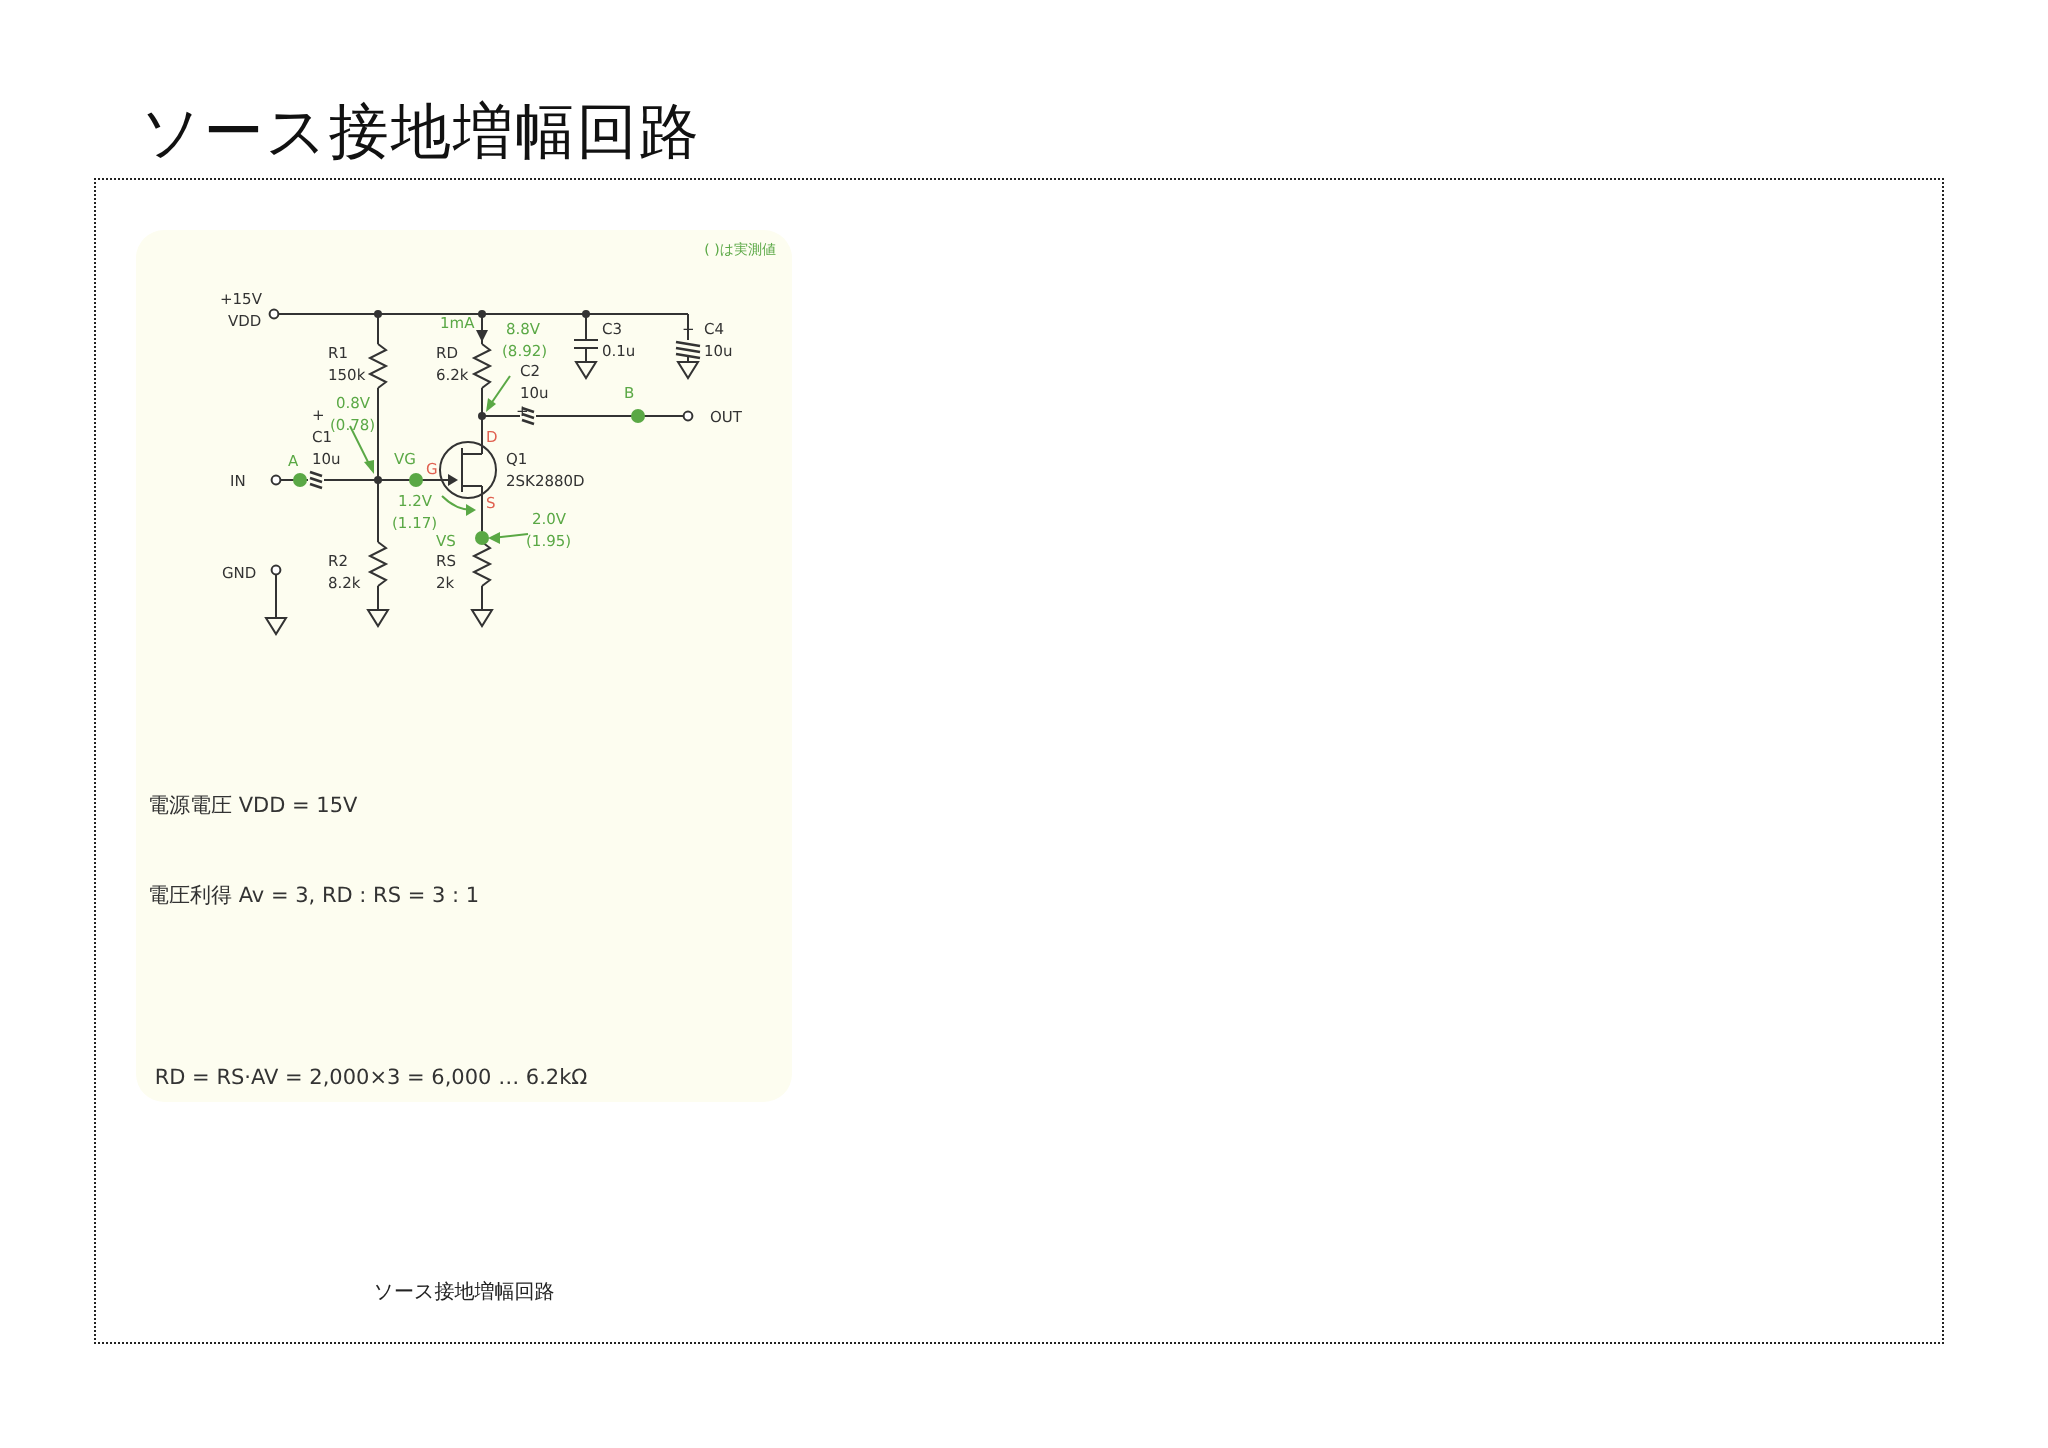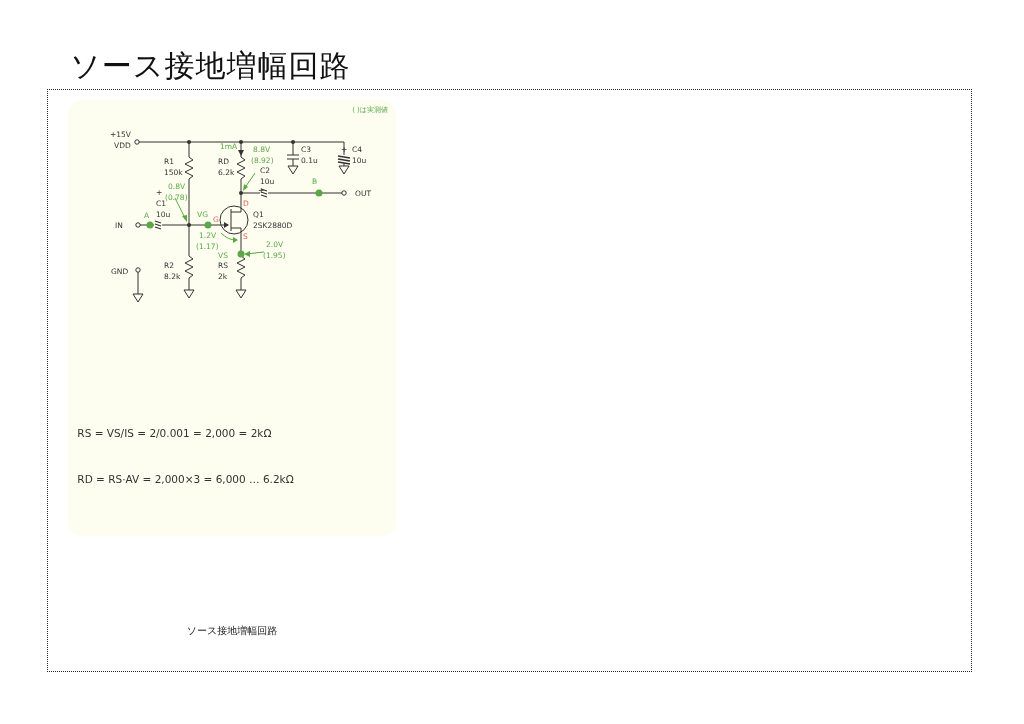--- a/index.html
+++ b/index.html
@@ -6,21 +6,21 @@
     body { width: 1024px; height: 724px; position: relative; overflow: hidden; font-family: "DejaVu Sans", sans-serif; }
     .page-title {
       position: absolute; left: 70px; top: 46px;
       font-family: "DejaVu Serif", serif; font-size: 30px; color: #111; letter-spacing: 1px;
     }
     .frame {
       position: absolute; left: 47px; top: 89px; width: 925px; height: 583px;
       border: 1.5px dotted #222; box-sizing: border-box;
     }
     .panel {
-      position: absolute; left: 68px; top: 100px; width: 328px; height: 436px;
+      position: absolute; left: 68px; top: 115px; width: 328px; height: 436px;
       background: #fdfdf0; border-radius: 14px;
     }
     .note {
       position: absolute; right: 8px; top: 5px; font-size: 7px; color: #5aa845;
     }
     svg.schem { position: absolute; left: 0; top: 0; }
     .calc {
       position: absolute; left: 6px; top: 251px; font-size: 10.5px; color: #333; line-height: 15.1px;
       font-family: "DejaVu Sans", sans-serif; white-space: pre;
     }
@@ -186,22 +186,23 @@
     <text class="t g" x="183" y="63">(8.92)</text>
     <text class="t g" x="100" y="89">0.8V</text>
     <text class="t g" x="97" y="100">(0.78)</text>
     <text class="t g" x="131" y="138">1.2V</text>
     <text class="t g" x="128" y="149">(1.17)</text>
     <text class="t g" x="198" y="147">2.0V</text>
     <text class="t g" x="195" y="158">(1.95)</text>
   </svg>
 
   <div class="calc">
+    <div class="ln">電源電圧 VDD = 15V</div>
+    <div class="ln">電圧利得 Av = 3, RD : RS = 3 : 1</div>
     <div class="ln"></div>
-    <div class="ln"> RS = VS/IS = 2/0.001 = 2,000 = 2kΩ</div>
     <div class="ln"> RD = RS·AV = 2,000×3 = 6,000 … 6.2kΩ</div>
     
     
     
     
     
     
     
     
   </div>

